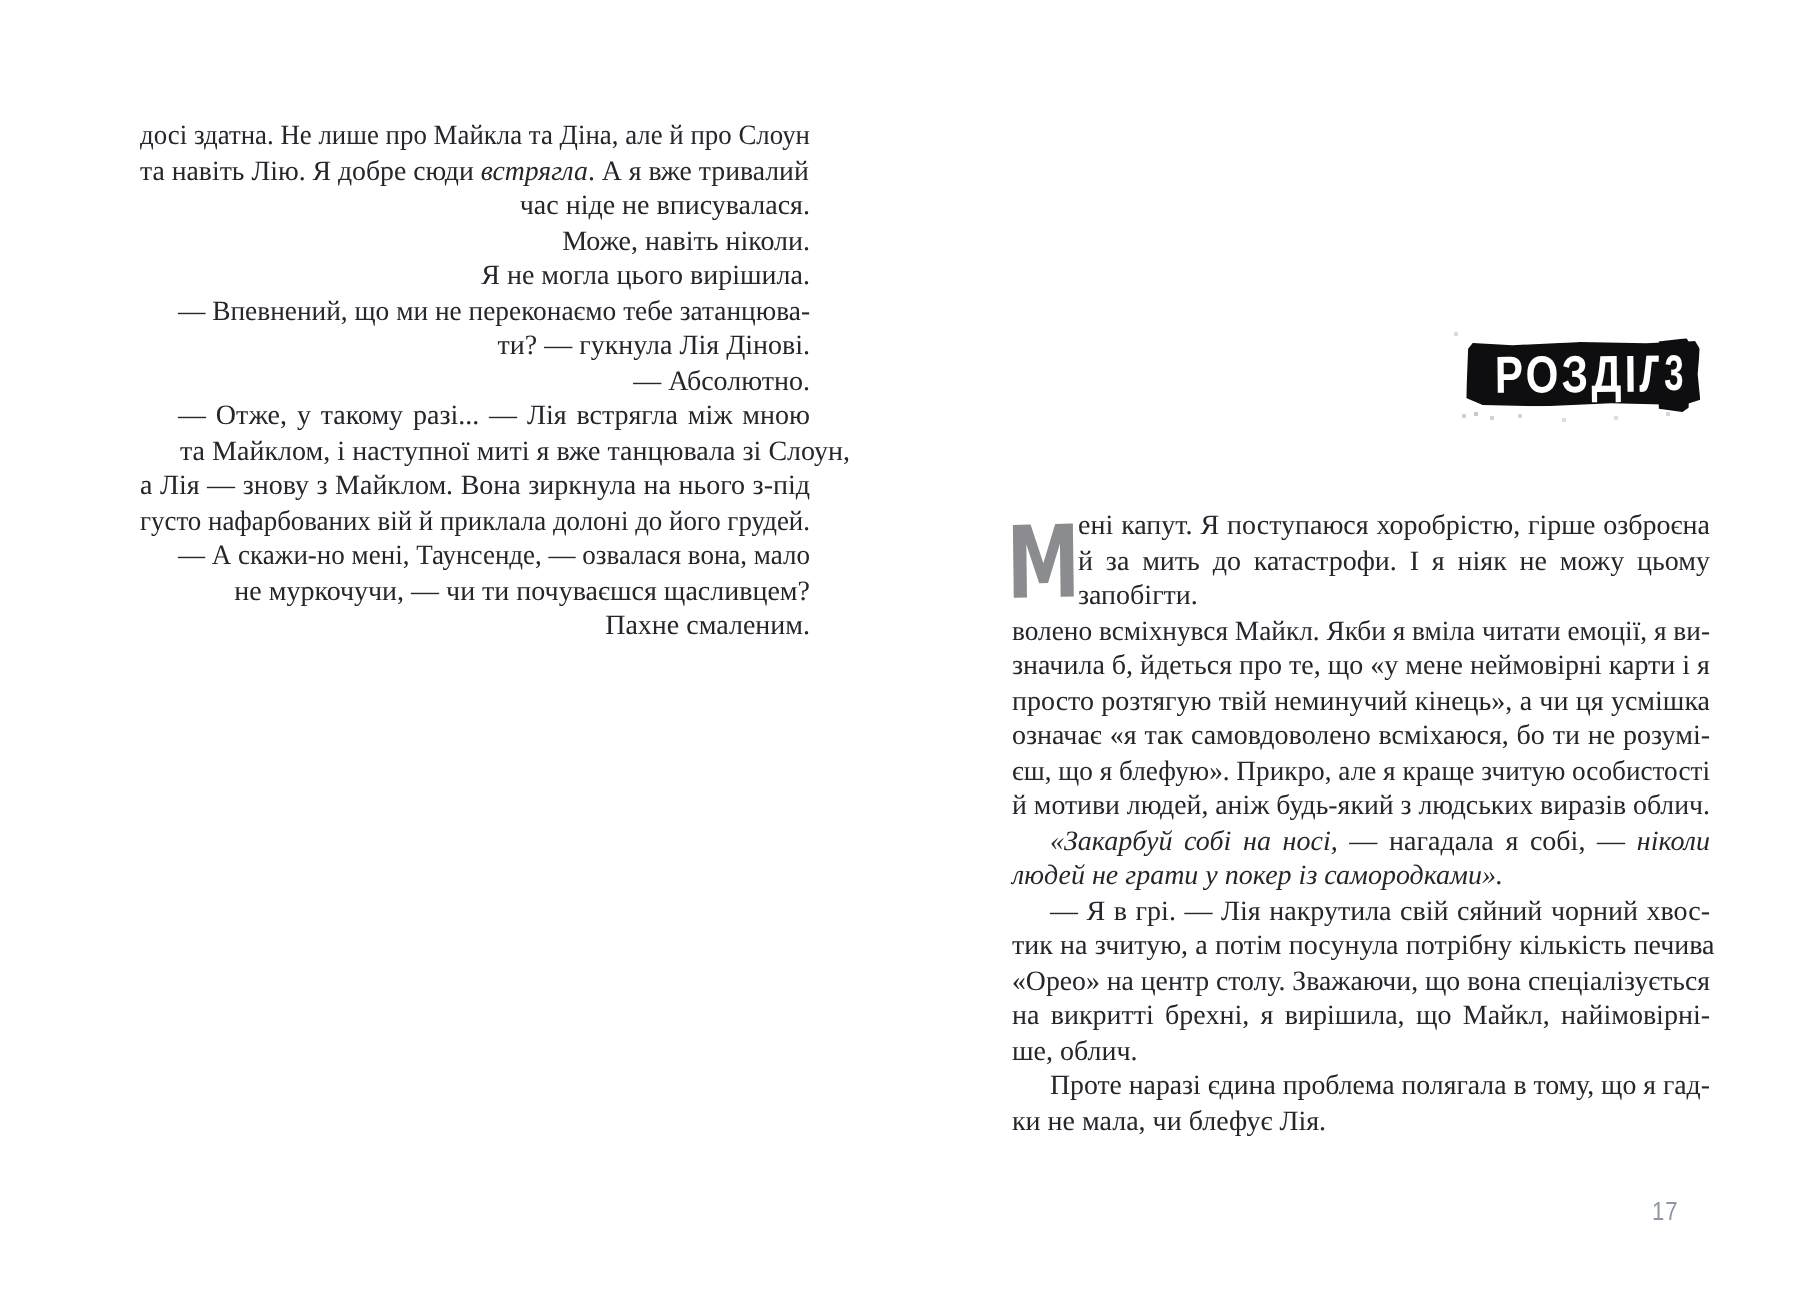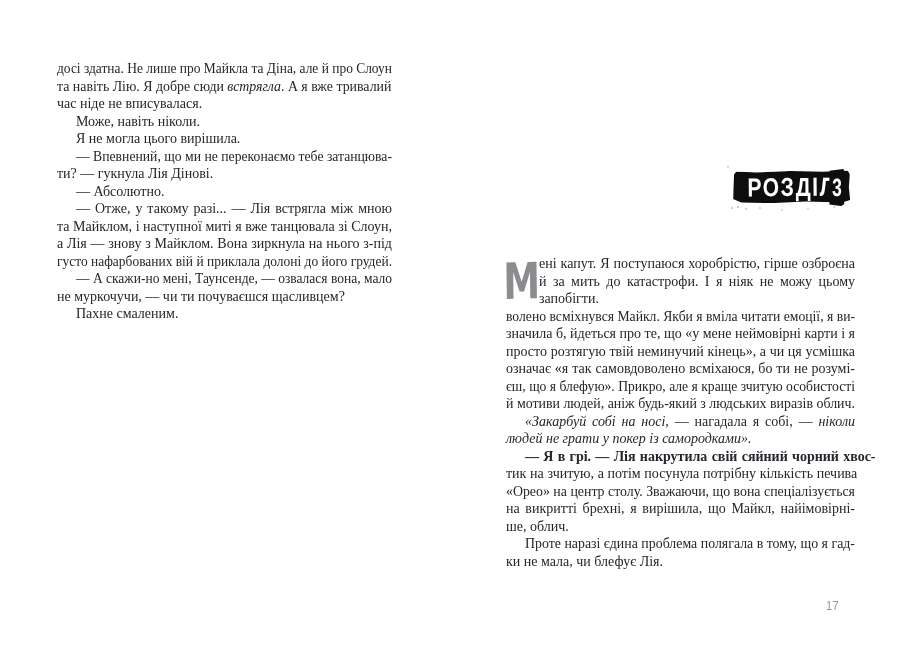--- a/index.html
+++ b/index.html
@@ -9,21 +9,21 @@
   *{margin:0;padding:0;box-sizing:border-box;}
   html,body{width:900px;height:652px;overflow:hidden;}
   body{
     background:var(--paper);
     font-family:"Liberation Serif","DejaVu Serif",serif;
     color:var(--text);
     position:relative;
   }
   .spread{position:absolute;inset:0;}
   .text-col{position:absolute;}
-  .col-left{left:57px;top:60px;width:335px;}
+  .col-left{left:70px;top:60px;width:335px;text-align:right;}
   .col-right{left:506px;top:255px;width:349px;}
   .line{
     height:17.5px;line-height:17.5px;font-size:14px;
     white-space:nowrap;overflow:visible;
   }
   .line .lt{display:inline-block;white-space:nowrap;transform-origin:0 50%;}
   .line.indent{padding-left:19px;}
   .line.dc{padding-left:33px;}
   .dropcap{
     position:absolute;left:503px;top:260px;
@@ -72,21 +72,21 @@
     <div class="text-col col-left" id="left-col">
         <div class="line"><span class="lt" style="transform: scaleX(0.959714);">досі здатна. Не лише про Майкла та Діна, але й про Слоун</span></div>
         <div class="line"><span class="lt" style="transform: scaleX(0.990804);">та навіть Лію. Я добре сюди <i>встрягла</i>. А я вже тривалий</span></div>
         <div class="line last"><span class="lt">час ніде не вписувалася.</span></div>
         <div class="line last indent"><span class="lt">Може, навіть ніколи.</span></div>
         <div class="line last indent"><span class="lt">Я не могла цього вирішила.</span></div>
         <div class="line indent"><span class="lt" style="transform: scaleX(0.977194);">— Впевнений, що ми не переконаємо тебе затанцюва-</span></div>
         <div class="line last"><span class="lt">ти? — гукнула Лія Дінові.</span></div>
         <div class="line last indent"><span class="lt">— Абсолютно.</span></div>
         <div class="line indent"><span class="lt" style="word-spacing: 1.42361px;">— Отже, у такому разі... — Лія встрягла між мною</span></div>
-        <div class="line"><span class="lt" style="word-spacing: 0.0572917px;">та Майклом, і наступної миті я вже танцювала зі Слоун,</span></div>
+        <div class="line"><span class="lt" style="word-spacing: 0.0572917px; margin-left: 20px;">та Майклом, і наступної миті я вже танцювала зі Слоун,</span></div>
         <div class="line"><span class="lt" style="word-spacing: 0.260937px;">а Лія — знову з Майклом. Вона зиркнула на нього з-під</span></div>
         <div class="line last"><span class="lt" style="transform: scaleX(0.960573);">густо нафарбованих вій й приклала долоні до його грудей.</span></div>
         <div class="line indent"><span class="lt" style="transform: scaleX(0.964932);">— А скажи-но мені, Таунсенде, — озвалася вона, мало</span></div>
         <div class="line last"><span class="lt">не муркочучи, — чи ти почуваєшся щасливцем?</span></div>
         <div class="line last indent"><span class="lt">Пахне смаленим.</span></div>
       </div>
   </section>
 
   <section>
 
@@ -107,21 +107,21 @@
         <div class="line dc"><span class="lt" style="word-spacing: 2.91875px;">й за мить до катастрофи. І я ніяк не можу цьому</span></div>
         <div class="line last dc"><span class="lt">запобігти.</span></div>
         <div class="line"><span class="lt" style="transform: scaleX(0.97584);">волено всміхнувся Майкл. Якби я вміла читати емоції, я ви-</span></div>
         <div class="line"><span class="lt" style="word-spacing: 0.00852273px;">значила б, йдеться про те, що «у мене неймовірні карти і я</span></div>
         <div class="line"><span class="lt" style="word-spacing: 0.152344px;">просто розтягую твій неминучий кінець», а чи ця усмішка</span></div>
         <div class="line"><span class="lt" style="word-spacing: 0.425781px;">означає «я так самовдоволено всміхаюся, бо ти не розумі-</span></div>
         <div class="line"><span class="lt" style="transform: scaleX(0.972653);">єш, що я блефую». Прикро, але я краще зчитую особистості</span></div>
         <div class="line last"><span class="lt" style="transform: scaleX(0.992182);">й мотиви людей, аніж будь-який з людських виразів облич.</span></div>
         <div class="line indent"><span class="lt" style="word-spacing: 2.34201px;"><i>«Закарбуй собі на носі,</i> — нагадала я собі, — <i>ніколи</i></span></div>
         <div class="line last"><span class="lt"><i>людей не грати у покер із самородками».</i></span></div>
-        <div class="line indent"><span class="lt" style="word-spacing: 0.7875px; font-weight: bold;">— Я в грі. — Лія накрутила свій сяйний чорний хвос-</span></div>
+        <div class="line indent"><span class="lt" style="word-spacing: 0.7875px;">— Я в грі. — Лія накрутила свій сяйний чорний хвос-</span></div>
         <div class="line"><span class="lt" style="word-spacing: 0.128906px;">тик на зчитую, а потім посунула потрібну кількість печива</span></div>
         <div class="line"><span class="lt" style="transform: scaleX(0.990115);">«Орео» на центр столу. Зважаючи, що вона спеціалізується</span></div>
         <div class="line"><span class="lt" style="word-spacing: 2.15848px;">на викритті брехні, я вирішила, що Майкл, найімовірні-</span></div>
         <div class="line last"><span class="lt">ше, облич.</span></div>
         <div class="line indent"><span class="lt" style="transform: scaleX(0.990712);">Проте наразі єдина проблема полягала в тому, що я гад-</span></div>
         <div class="line last"><span class="lt">ки не мала, чи блефує Лія.</span></div>
       </div>
 
     <div class="page-number">17</div>
 

